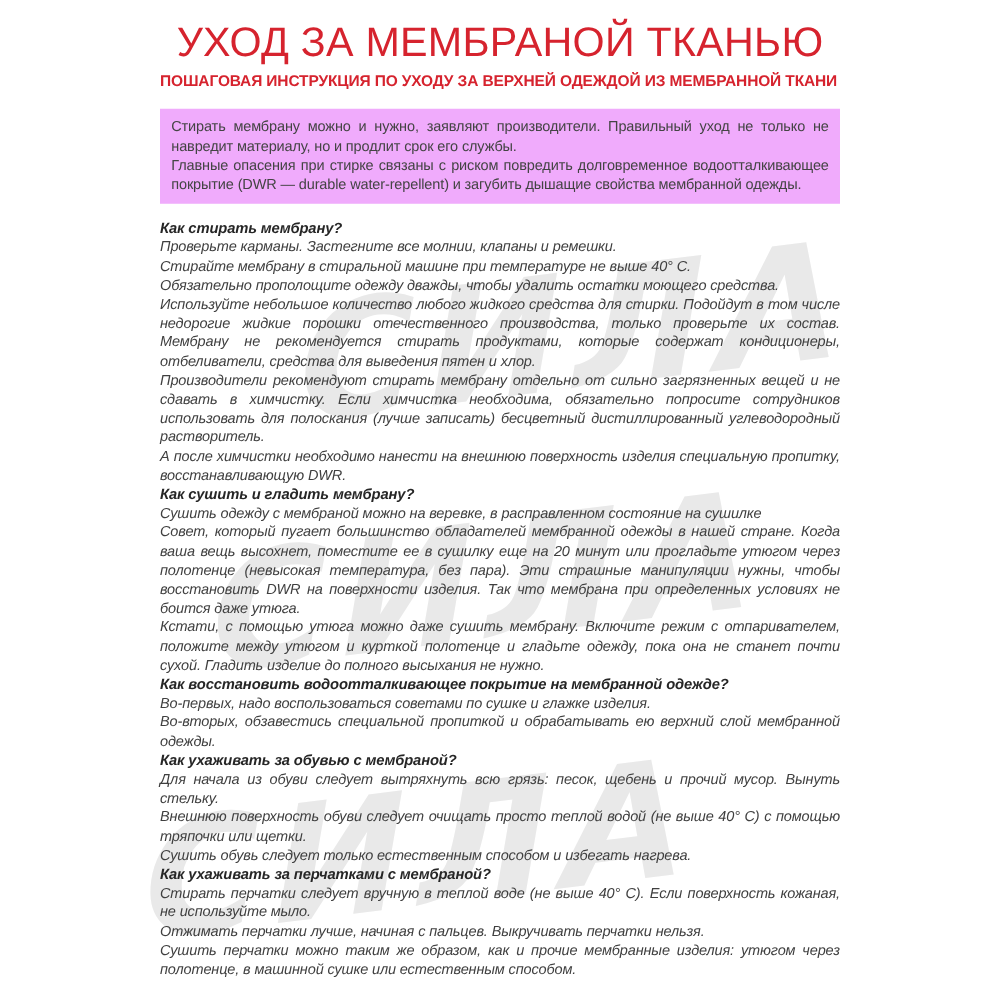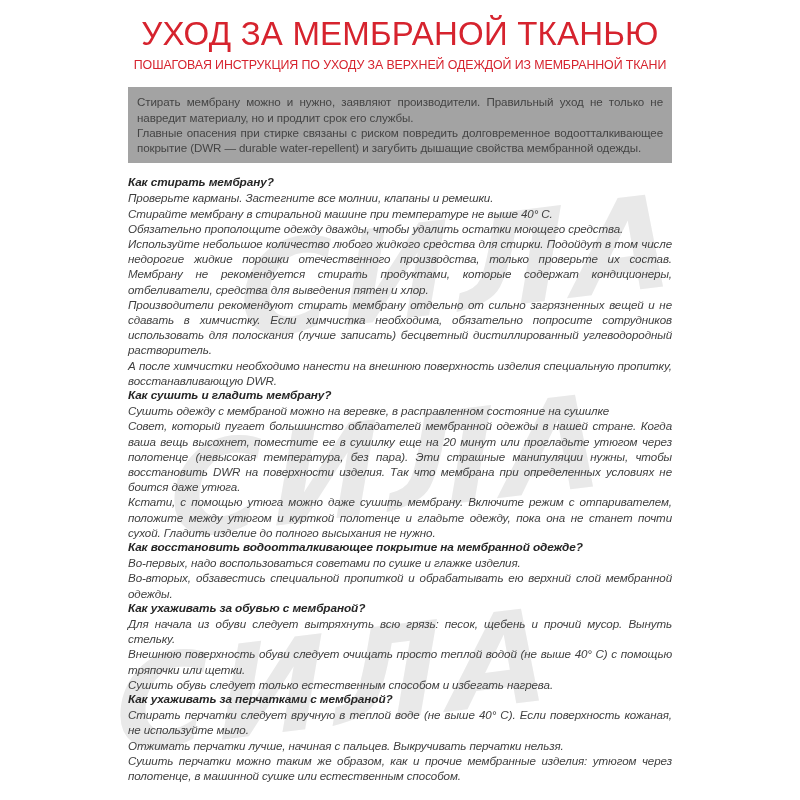--- a/index.html
+++ b/index.html
@@ -44,29 +44,29 @@
     text-align: center;
     color: var(--accent, #d6232e);
     font-size: 33px;
     line-height: 1.04;
     font-weight: normal;
     letter-spacing: 0.2px;
     white-space: nowrap;
   }
   .subtitle {
     margin: 7px 0 15px 0;
-    text-align: center;
+    text-align: left;
     color: var(--accent, #d6232e);
     font-size: 12.4px;
-    font-weight: normal;
+    font-weight: bold;
     letter-spacing: -0.1px;
     white-space: nowrap;
   }
   .intro-box {
-    background: #a3a3a3;
+    background: #f0abfc;
     padding: 7px 9px 8px 9px;
     margin: 0 0 12px 0;
   }
   .intro-box p {
     margin: 0;
     color: #444444;
     font-size: 11.6px;
     line-height: 15.2px;
     letter-spacing: -0.1px;
     text-align: justify;

